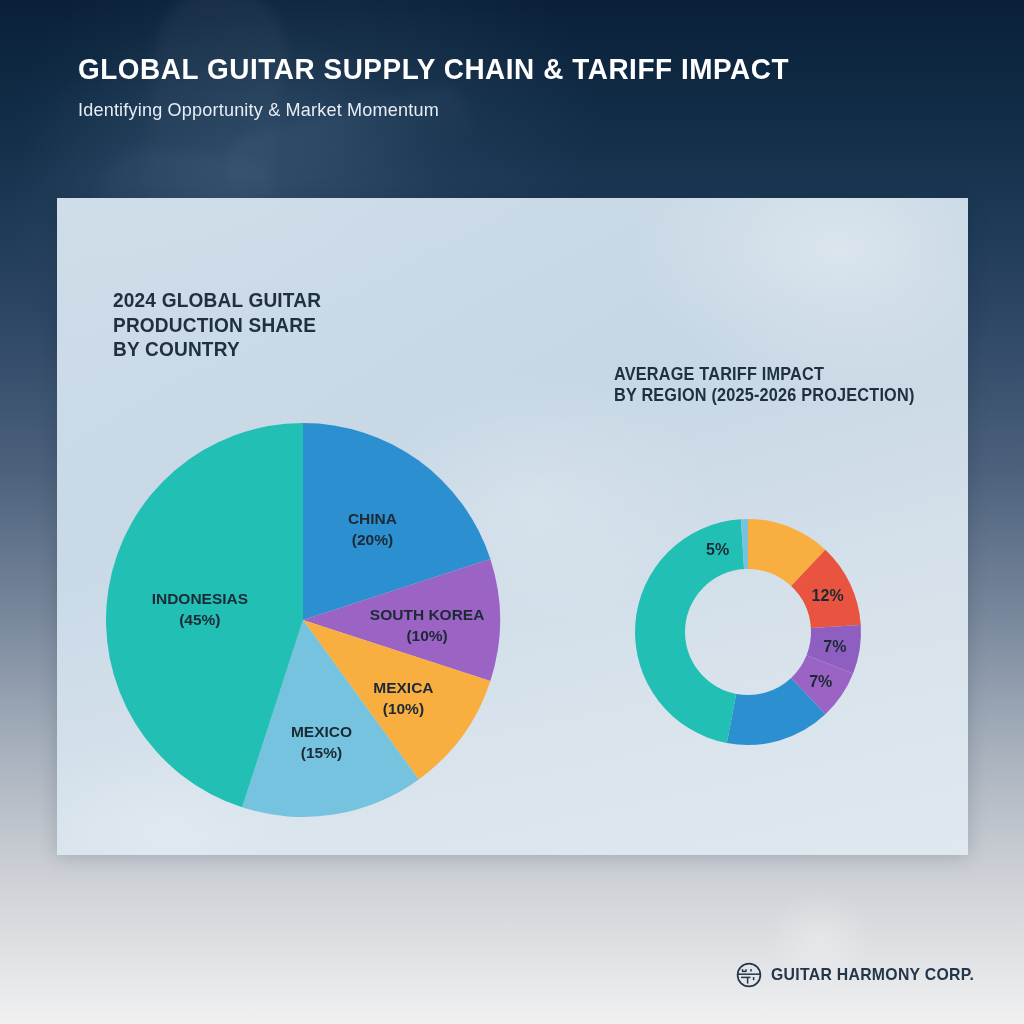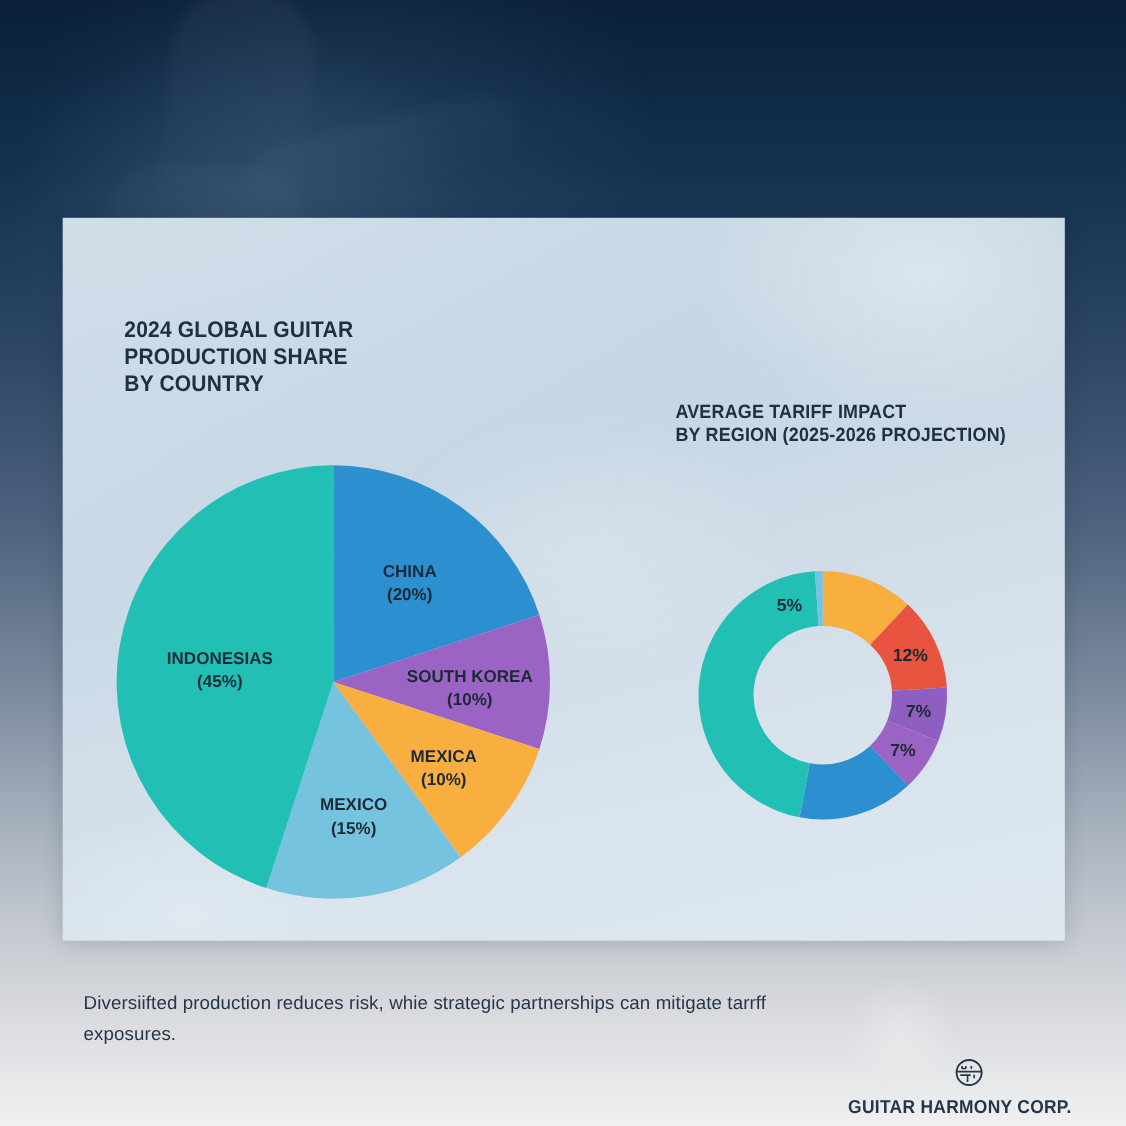--- a/index.html
+++ b/index.html
@@ -80,35 +80,39 @@
   }
   .pie-name{font-size:15.5px;}
   .pie-pct{font-size:15.5px;}
   .donut-pct{font-size:16px;}
 
   .footnote{
     position:absolute;left:76px;top:898px;width:700px;
     font-size:17px;color:#26364a;line-height:1.62;letter-spacing:.1px;
   }
 
-  .brand{position:absolute;right:34px;top:962px;display:flex;align-items:center;gap:9px;flex-direction:column;}
+  .brand{position:absolute;right:34px;top:962px;display:flex;align-items:center;gap:9px;}
   .brand-name{
     font-size:17px;font-weight:bold;color:#24364a;letter-spacing:.3px;
     transform:scaleX(.93);transform-origin:left center;white-space:nowrap;
   }
 </style>
 </head>
 <body>
 
 <div id="stage">
 
   <div class="ghost g1"></div>
   <div class="ghost g2"></div>
   <div class="ghost g3"></div>
 
+  <div class="header">
+    <div class="title">GLOBAL GUITAR SUPPLY CHAIN &amp; TARIFF IMPACT</div>
+    <div class="subtitle">Identifying Opportunity &amp; Market Momentum</div>
+  </div>
 
   <div class="card">
     <div class="sheen"></div>
   </div>
 
   <div class="chart-head" id="left-head">
       <div>2024 GLOBAL GUITAR</div>
       <div>PRODUCTION SHARE</div>
       <div>BY COUNTRY</div>
     </div>
@@ -146,21 +150,20 @@
         <text x="264.91657397237213" y="203.76623292354031" class="slice-label donut-pct">7%</text>
         <path d="M 283.0647429053724 225.5980744533686 A 113 113 0 0 1 255.3538229699418 266.3734548986195 L 221.1264676735074 229.92502352754894 A 63 63 0 0 0 236.57591861095983 207.19184681913472 Z" fill="#9B63C4"></path>
         <text x="250.78309053616144" y="239.46333725098748" class="slice-label donut-pct">7%</text>
         <path d="M 255.3538229699418 266.3734548986195 A 113 113 0 0 1 156.82591145181308 294.9984593323418 L 166.19497718109935 245.8840967959074 A 63 63 0 0 0 221.1264676735074 229.92502352754894 Z" fill="#2B8FD0"></path>
         <path d="M 156.82591145181308 294.9984593323418 A 113 113 0 0 1 170.9046712931875 71.22297968760532 L 174.0441972696532 121.12431610901889 A 63 63 0 0 0 166.19497718109935 245.8840967959074 Z" fill="#21BFB4"></path>
         <text x="147.67142276064254" y="107.39142052645907" class="slice-label donut-pct">5%</text>
         <path d="M 170.9046712931875 71.22297968760532 A 113 113 0 0 1 177.99999999999997 71 L 178 121 A 63 63 0 0 0 174.0441972696532 121.12431610901889 Z" fill="#76C3E0"></path>
       </svg>
   </div>
 
-  <div class="footnote">Diversiifted production reduces risk, whie strategic partnerships can mitigate tarrff exposures.</div>
 
   <div class="ghost g4"></div>
 
   <div class="brand">
     <svg width="26" height="26" viewBox="0 0 26 26">
       <circle cx="13" cy="13" r="11.4" fill="none" stroke="#24364a" stroke-width="1.7"></circle>
       <path d="M1.9 12.2 H24.1" stroke="#24364a" stroke-width="1.5" fill="none"></path>
       <path d="M6.5 7.2 v2.2 M10.0 7.2 v2.2" stroke="#24364a" stroke-width="1.5" fill="none"></path>
       <path d="M6.2 9.4 h4.1" stroke="#24364a" stroke-width="1.5" fill="none"></path>
       <path d="M15.0 7.0 v2.6" stroke="#24364a" stroke-width="1.5" fill="none"></path>

